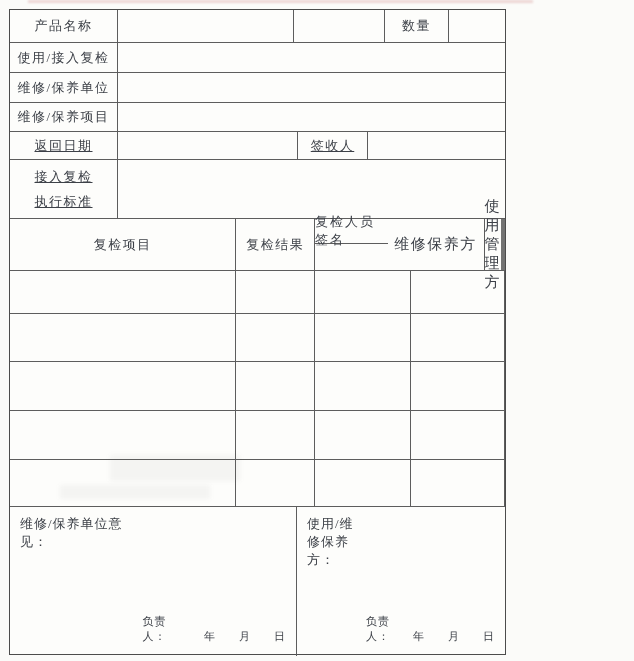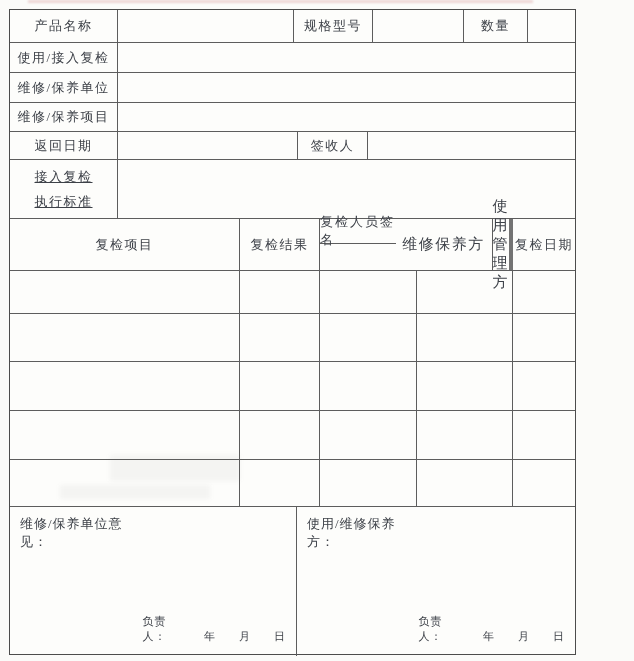--- a/index.html
+++ b/index.html
@@ -29,21 +29,21 @@
   }
   .smudge {
     position: absolute;
     background: rgba(110,110,110,0.06);
     filter: blur(2px);
     pointer-events: none;
   }
   .form {
     position: absolute;
     left: 9px; top: 9px;
-    width: 567px; height: 646px;
+    width: 497px; height: 646px;
     border: 1.5px solid #4c4c4c;
     box-sizing: border-box;
     background: #fdfdfb;
     display: flex;
     flex-direction: column;
   }
   .row {
     display: flex;
     flex-direction: row;
     border-bottom: 1px solid #5d5d5d;
@@ -61,21 +61,21 @@
     overflow: hidden;
   }
   .cell.last { border-right: none; flex: 1; }
   .center { justify-content: center; text-align: center; }
 
   
   .r1 { height: 33px; }
   .r2 { height: 30px; }
   .r3 { height: 30px; }
   .r4 { height: 29px; }
-  .r5 { height: 28px; }
+  .r5 { height: 28px; text-decoration: underline; }
   .r6 { height: 59px; }
   .rhead { height: 52px; }
   .rb1 { height: 43px; }
   .rb2 { height: 48px; }
   .rb3 { height: 49px; }
   .rb4 { height: 49px; }
   .rb5 { height: 47px; }
   .rbottom { height: 149px; }
 
   
@@ -147,21 +147,20 @@
 <body>
 
 <div class="page">
   <div class="artifact-top"></div>
 
   <div class="form">
 
     <div class="row r1">
       <div class="cell center w-label">产品名称</div>
       <div class="cell w-v1"></div>
-      <div class="cell center w-spec">规格型号</div>
       <div class="cell w-v2"></div>
       <div class="cell center w-qty">数量</div>
       <div class="cell last"></div>
     </div>
 
     <div class="row r2">
       <div class="cell center w-label">使用/接入复检</div>
       <div class="cell last"></div>
     </div>
 

